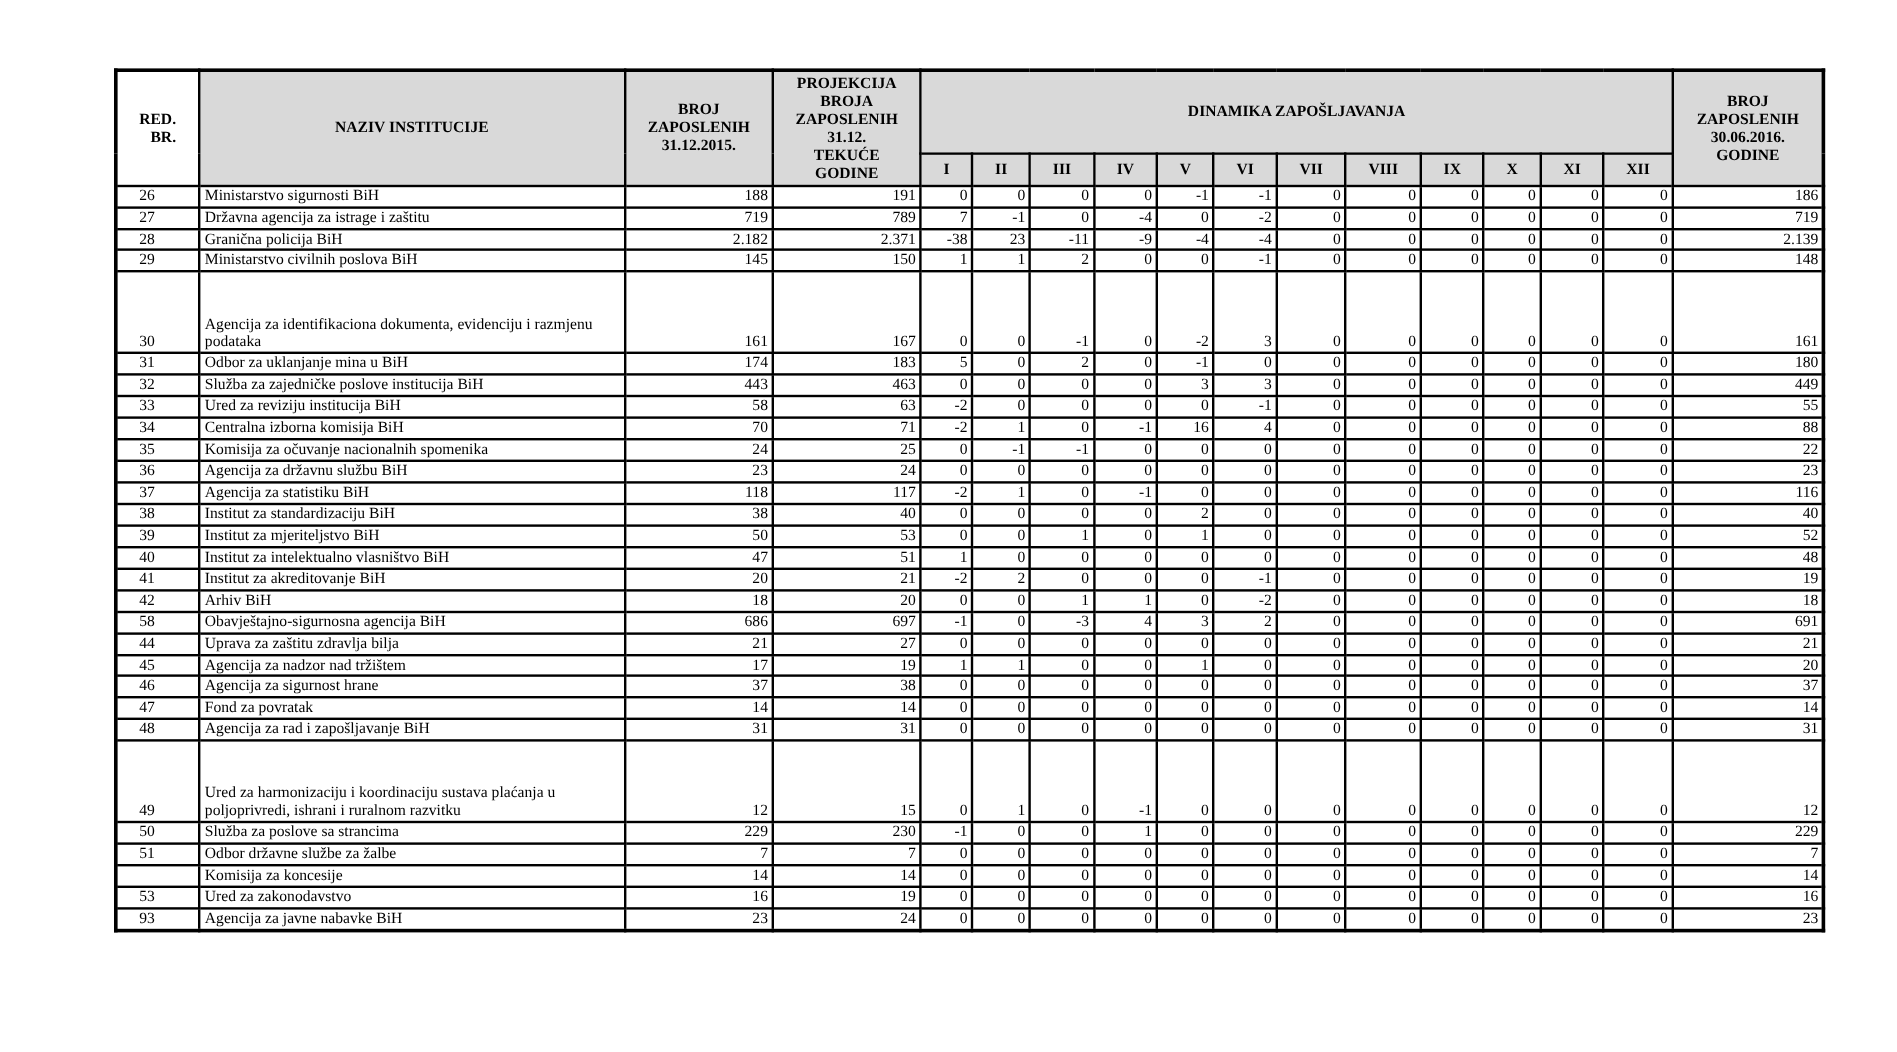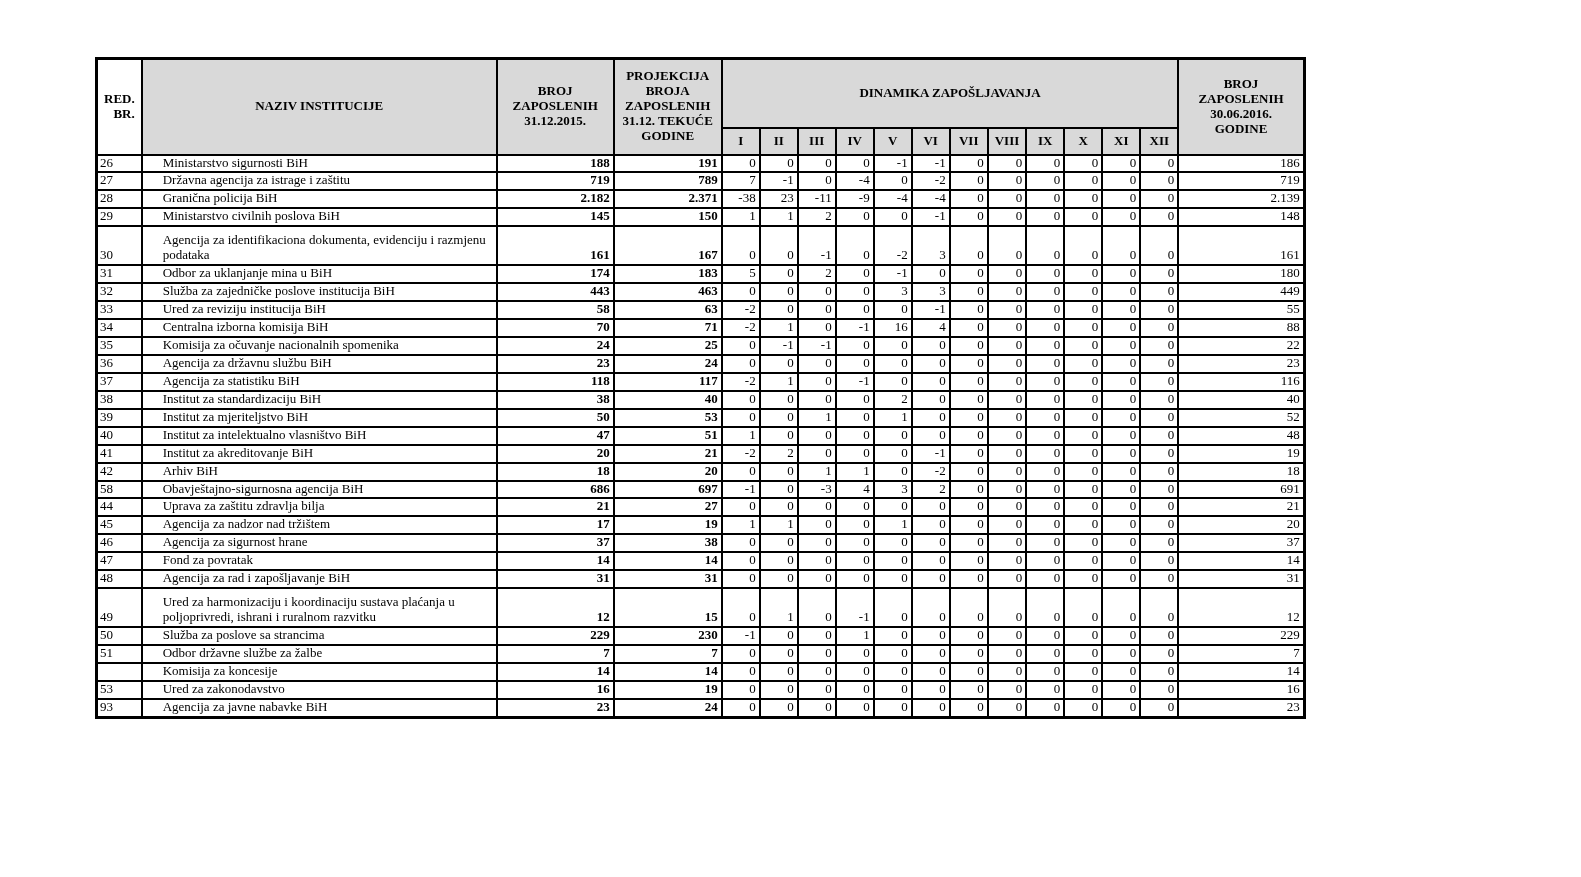--- a/index.html
+++ b/index.html
@@ -22,37 +22,37 @@
     line-height: 1.15;
     overflow: hidden;
   }
   
   thead th {
     background: #d9d9d9;
     font-weight: bold;
     text-align: center;
     vertical-align: middle;
     white-space: pre-line;
-    padding: 2px 6px;
+    padding: 2px 18px;
   }
   thead th.white-bg { background: #ffffff; text-align: right; }
   thead tr.group-row th { height: 69px; }
   thead tr.month-row th { height: 27px; }
   thead th.span-col { height: 96px; }
   
   tbody td {
     vertical-align: bottom;
     height: 17px;
     padding: 0 3px 1px 3px;
     background: #ffffff;
   }
-  tbody tr.tall td { height: 39px; }
-  td.c-num   { text-align: left; padding-left: 2px; }
-  td.c-name  { text-align: left; padding-left: 20px; }
-  td.c-2015, td.c-proj { text-align: right; font-weight: bold; }
+  tbody tr.tall td { height: 68px; }
+  td.c-num   { text-align: left; padding-left: 18px; }
+  td.c-name  { text-align: left; padding-left: 4px; }
+  td.c-2015, td.c-proj { text-align: right; font-weight: normal; }
   td.c-month { text-align: right; }
   td.c-2016  { text-align: right; }
 </style>
 </head>
 <body>
 
 <div class="page">
   <div class="table-wrap">
     <table class="emp">
       <colgroup>

